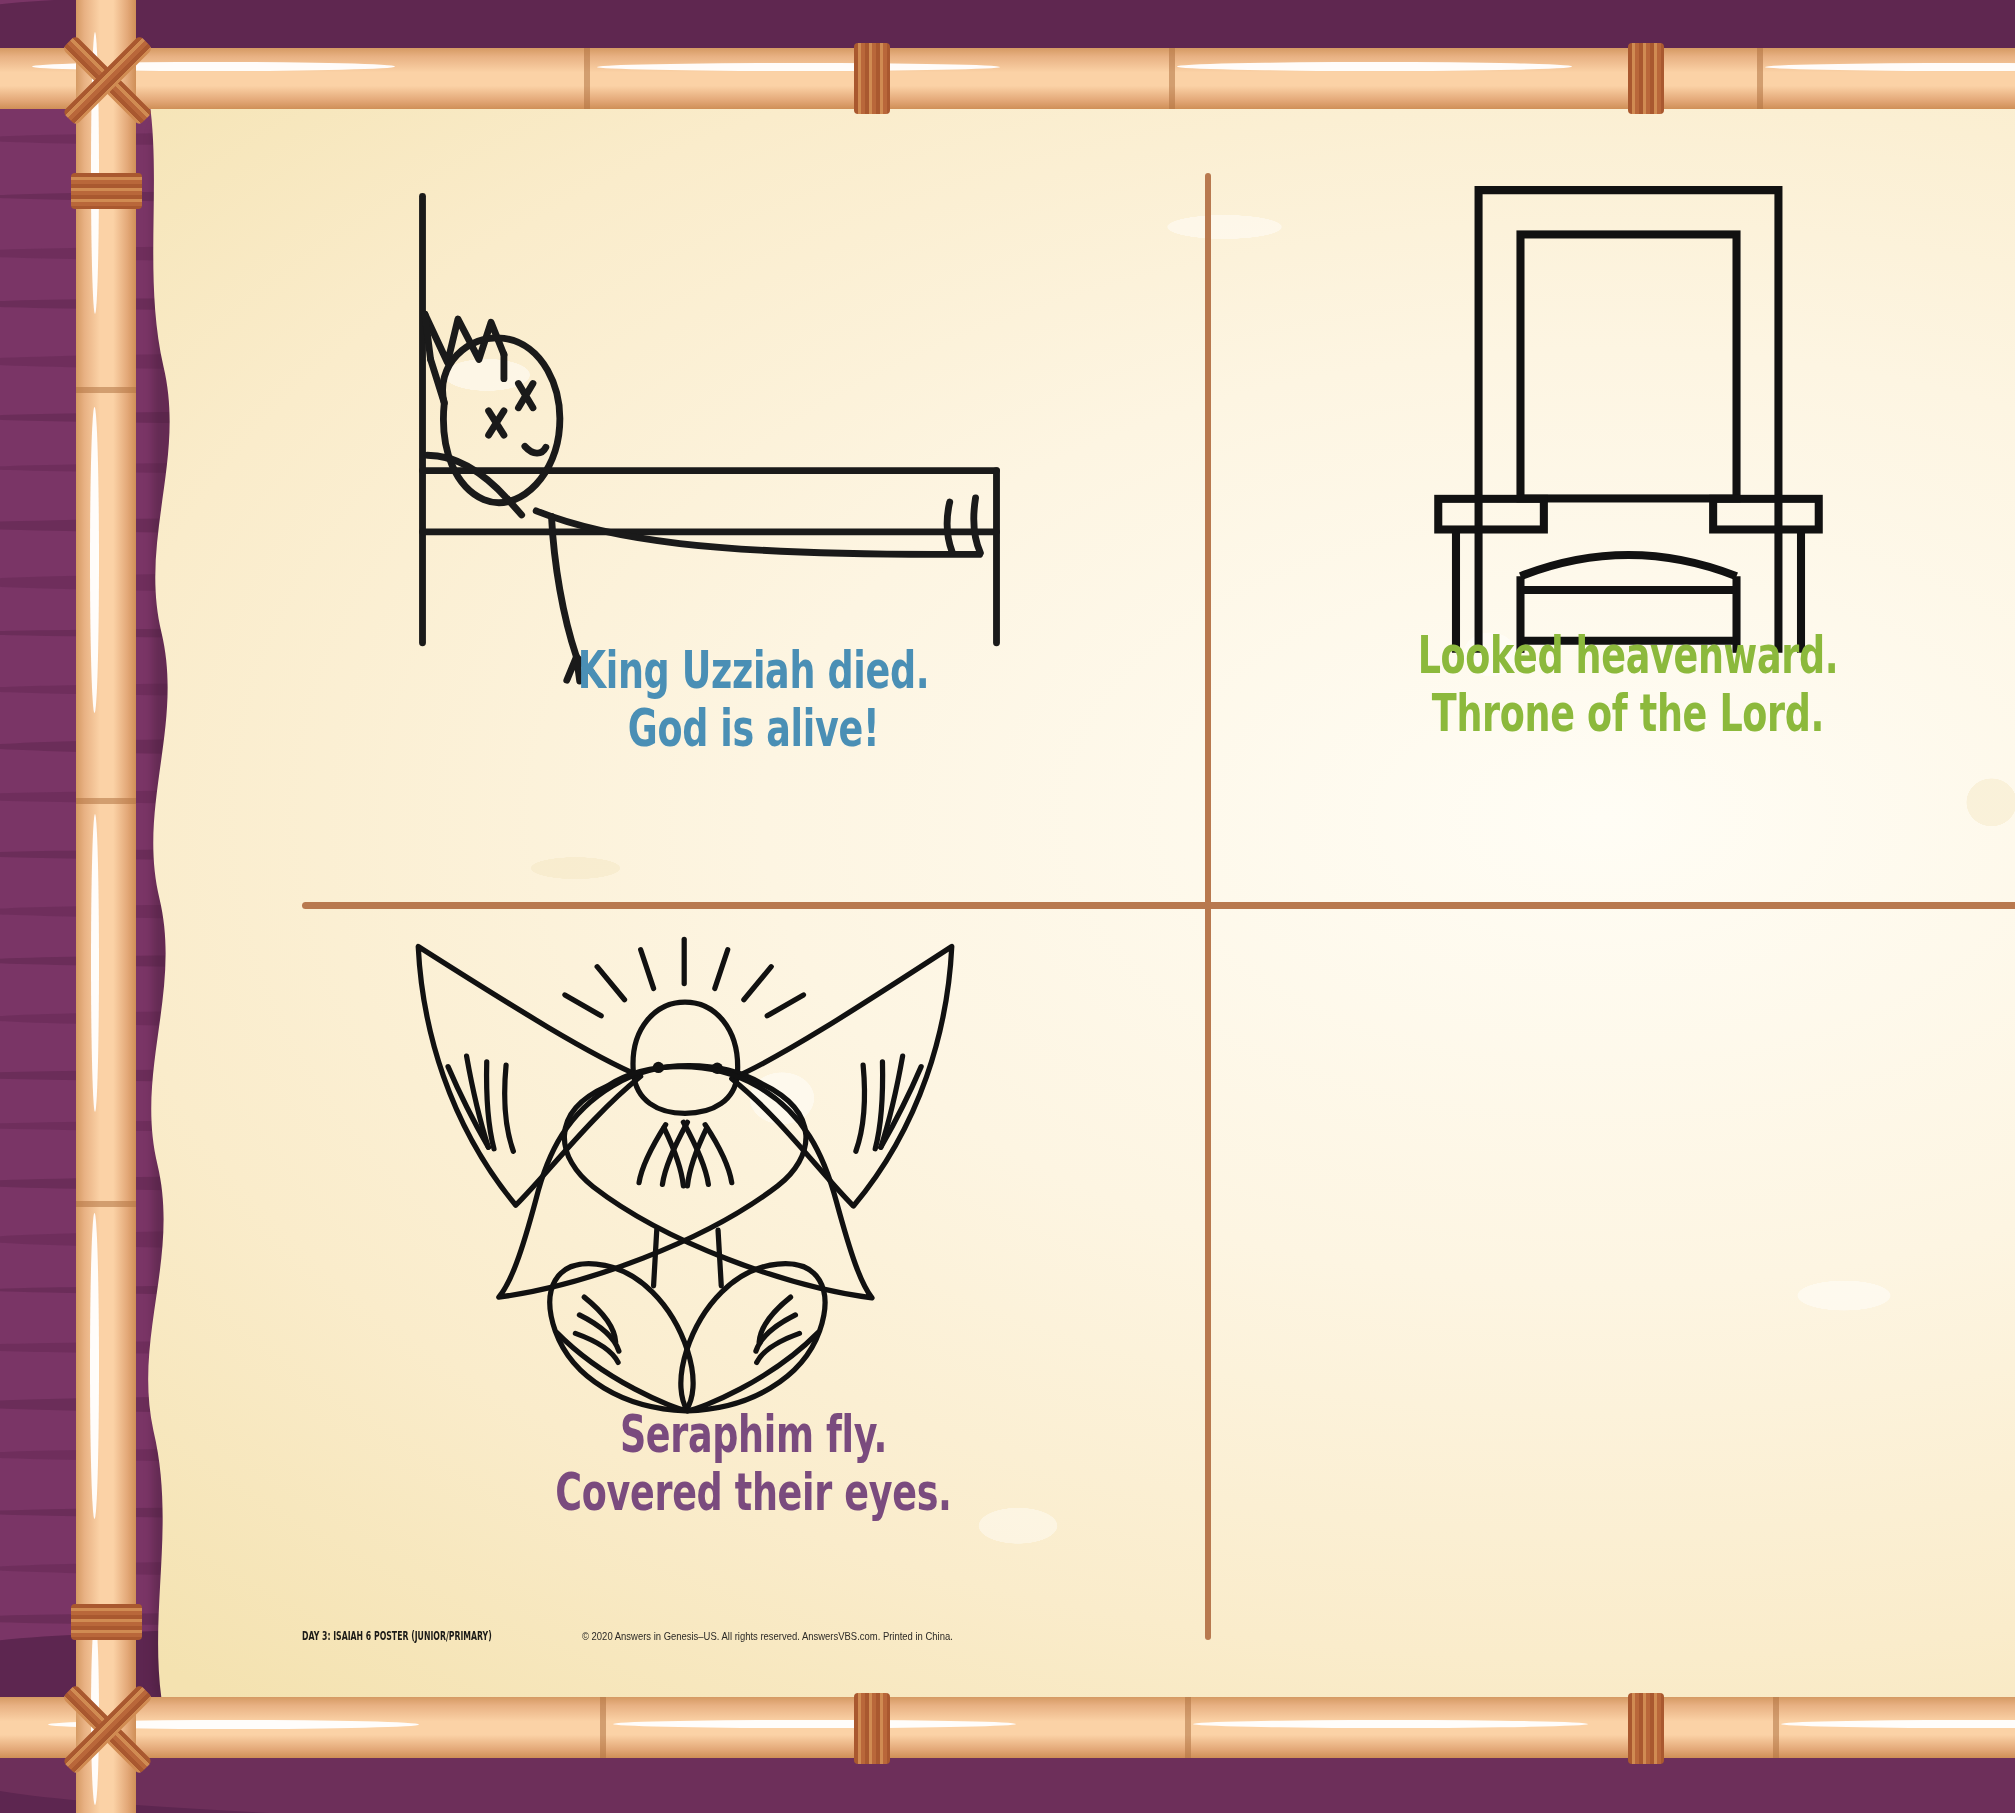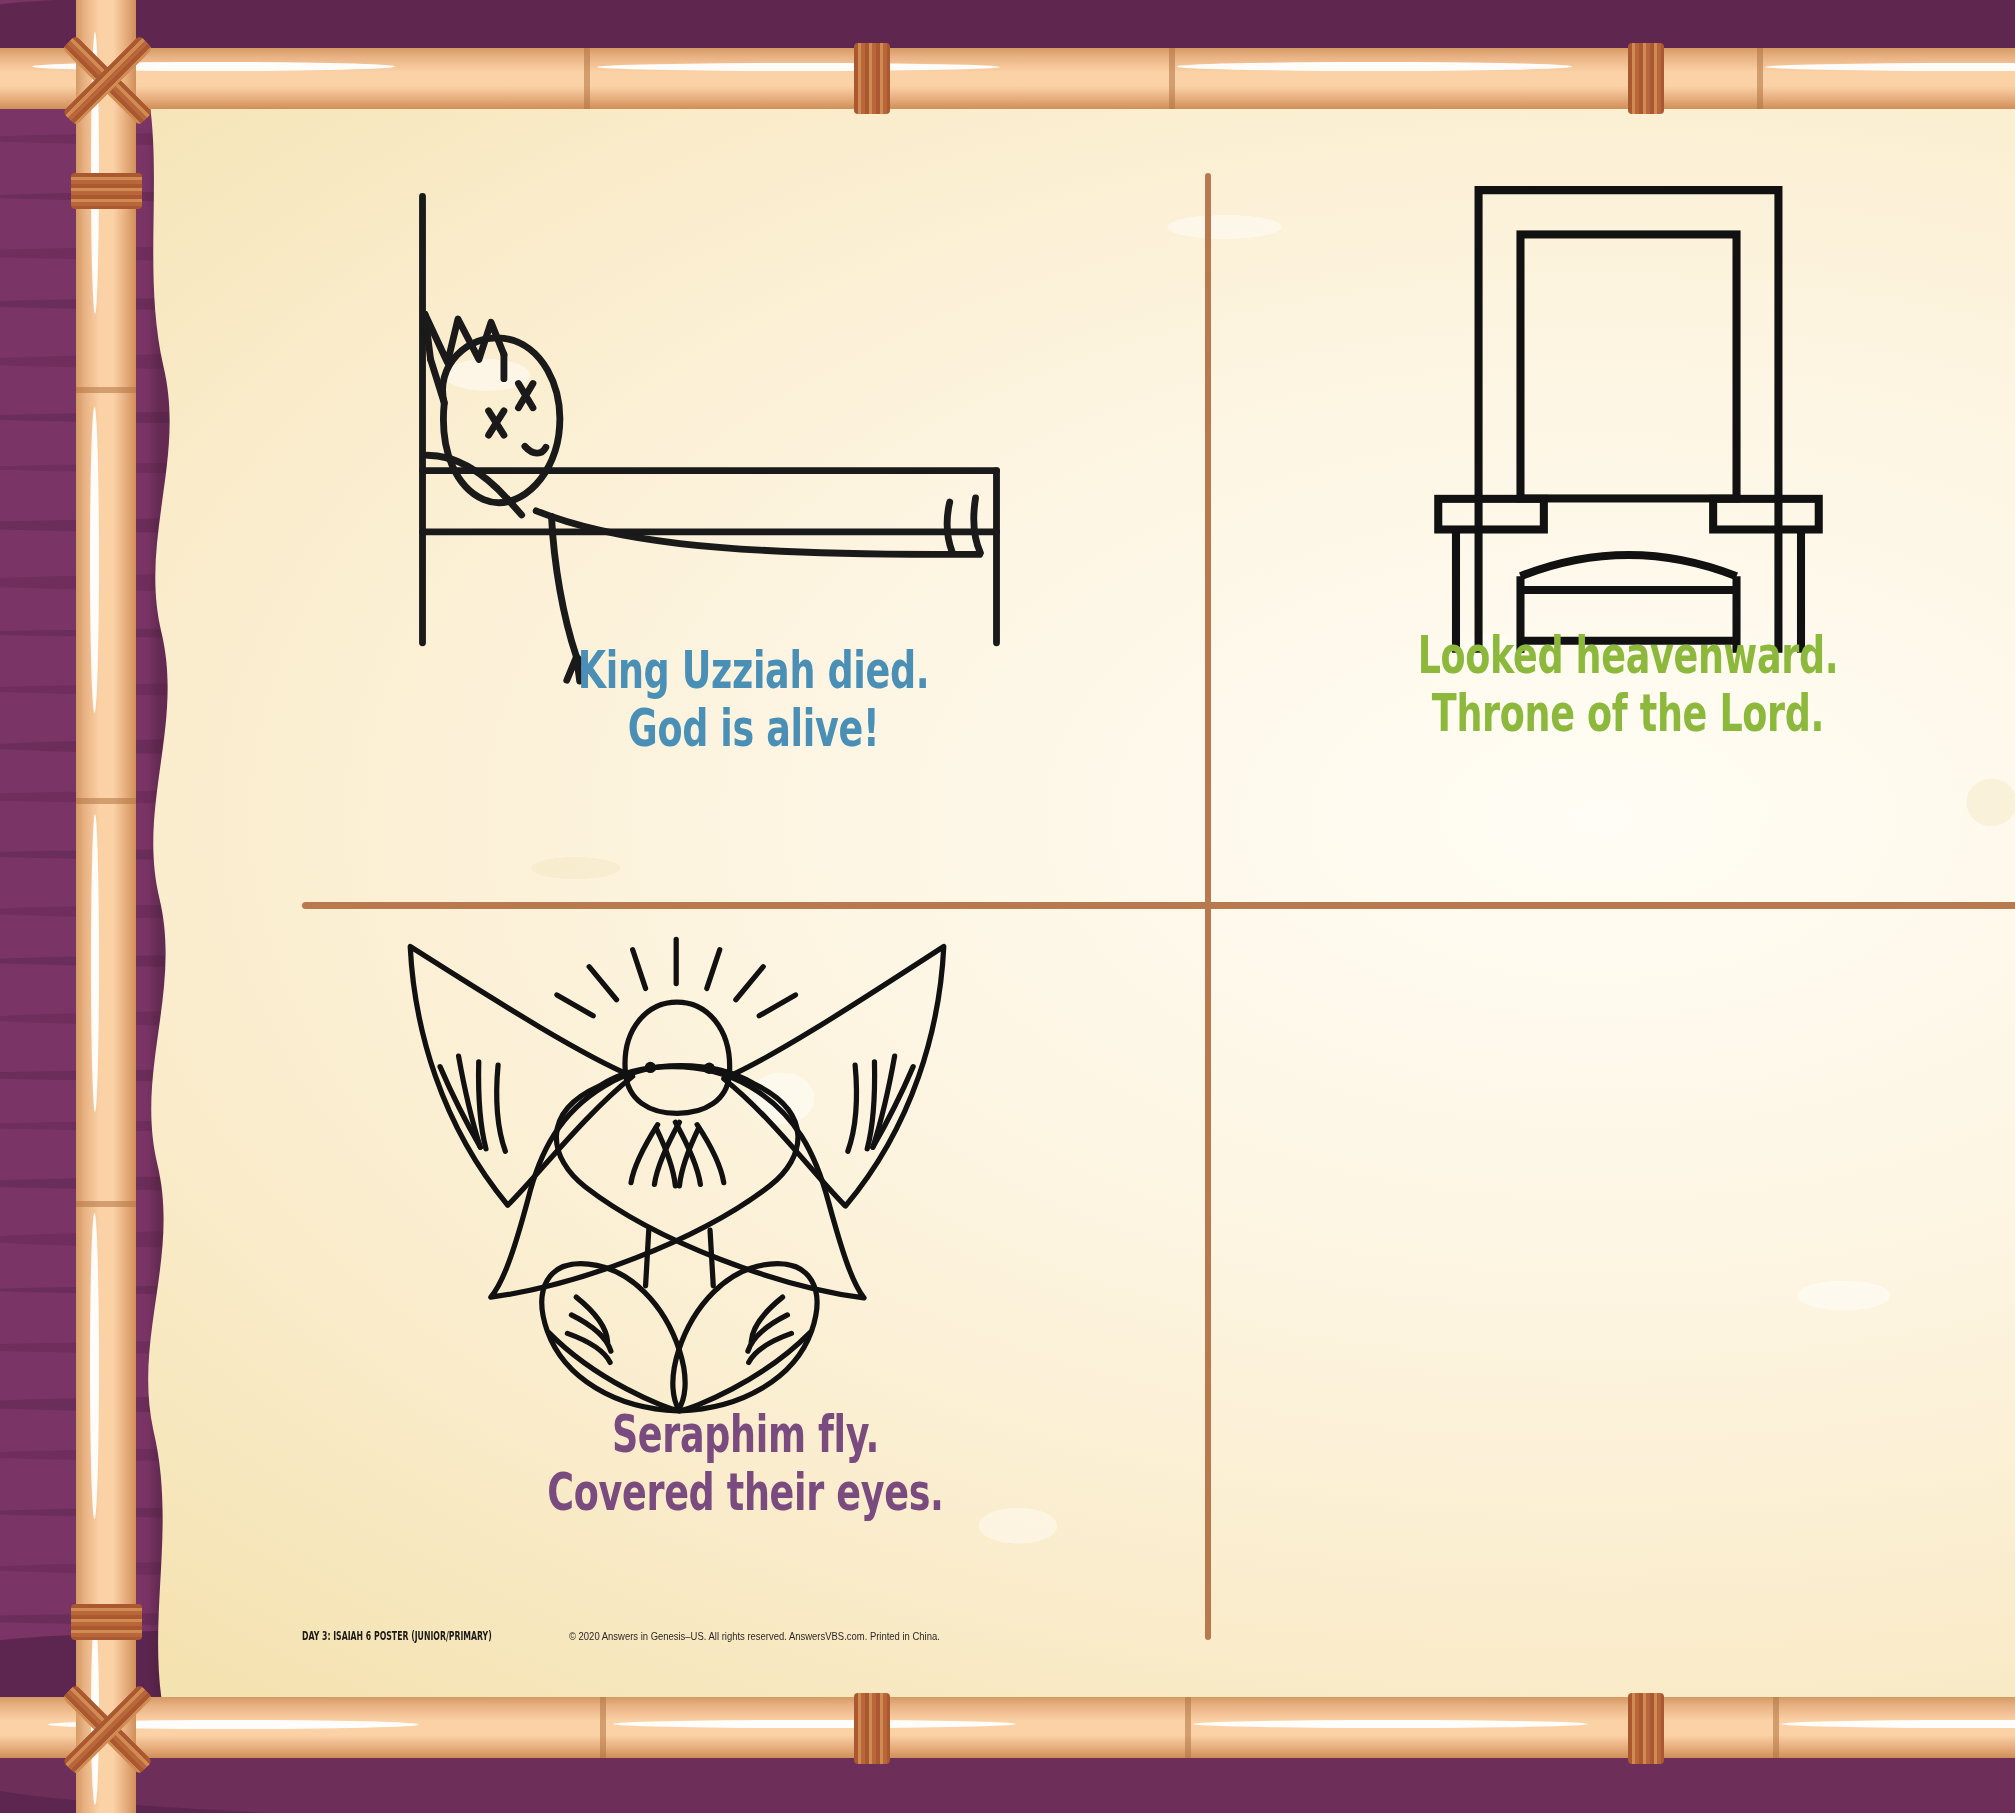--- a/index.html
+++ b/index.html
@@ -65,21 +65,21 @@
 
   .lash{position:absolute;border-radius:4px;
     background:repeating-linear-gradient(180deg,#a9582f 0 3.6px,#d08b52 3.6px 7.3px,#b9673a 7.3px 11px);}
   .lash.v{background:repeating-linear-gradient(90deg,#a9582f 0 3.6px,#d08b52 3.6px 7.3px,#b9673a 7.3px 11px);}
   .lashX{position:absolute;border-radius:4.8px;
     background:repeating-linear-gradient(180deg,#a9582f 0 4px,#d08b52 4px 8px,#b9673a 8px 12px);}
 
   .shadow{position:absolute;background:rgba(70,28,58,.42);filter:blur(4px);}
 
   
-  .footer{position:absolute;display:flex;align-items:baseline;gap:3px;white-space:nowrap;}
+  .footer{position:absolute;display:flex;align-items:baseline;gap:16px;white-space:nowrap;}
   .footer .f-title{
     font-family:"DejaVu Sans Condensed","Liberation Sans Narrow","Liberation Sans",sans-serif;
     font-weight:700;font-size:12px;color:#1b1a17;letter-spacing:0px;
     transform:scaleX(.72);transform-origin:0 50%;
   }
   .footer .f-copy{font-family:"Liberation Sans",sans-serif;font-size:11px;color:#2b2926;
     transform:scaleX(.86);transform-origin:0 50%;}
   svg{display:block;overflow:visible;}
 </style>
 </head>
@@ -237,21 +237,21 @@
 
         <path d="M 222 1160 L 758 1160"></path>
       </g>
     </svg>
     <div class="caption" style="top: 465px; font-size: 52px; color: rgb(140, 185, 60);">
       <span>Looked heavenward.</span>
       <span>Throne of the Lord.</span>
     </div>
   </div>
 
-  <div class="cell" style="left:306px;top:915px;width:879px;height:725px;">
+  <div class="cell" style="left:314px;top:915px;width:879px;height:725px;">
     <svg class="art" style="left:101px;top:8px;" width="540" height="496" viewBox="0 0 1340 1230">
       <g fill="none" stroke="#111111" stroke-width="13" stroke-linecap="round" stroke-linejoin="round">
 
         <path d="M 668 40 L 668 150"></path>
         <path d="M 560 66 L 592 162"></path>
         <path d="M 776 66 L 744 162"></path>
         <path d="M 452 108 L 520 190"></path>
         <path d="M 884 108 L 816 190"></path>
         <path d="M 372 178 L 462 230"></path>
         <path d="M 964 178 L 874 230"></path>

